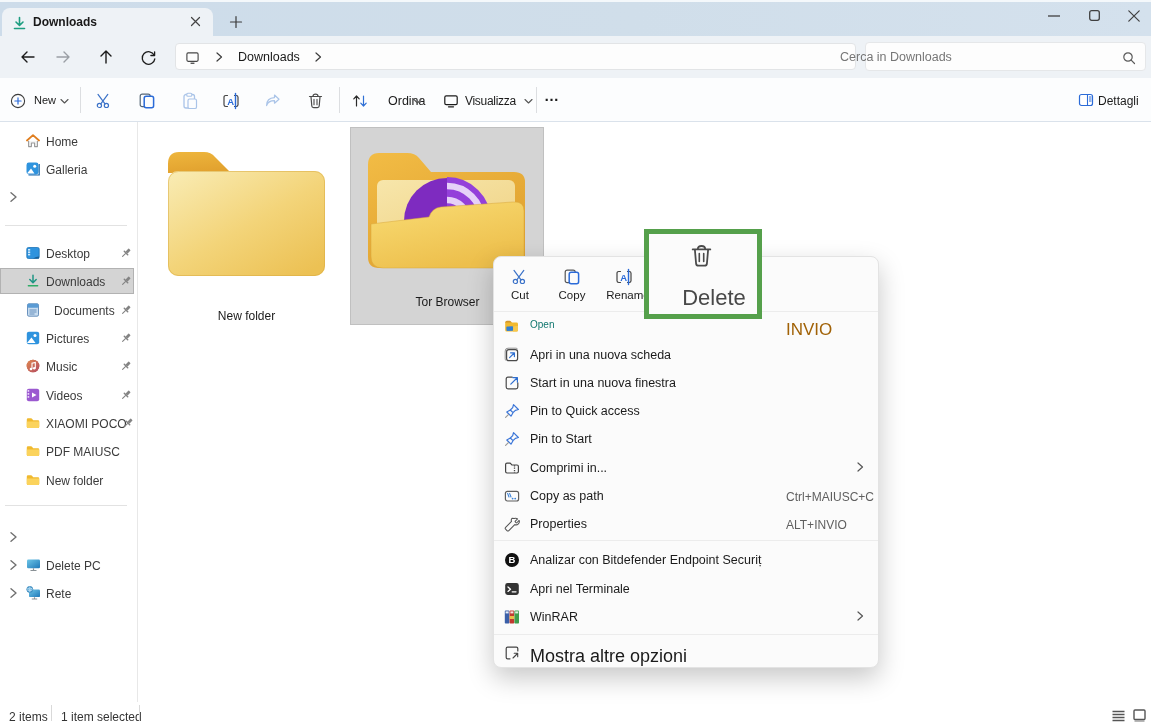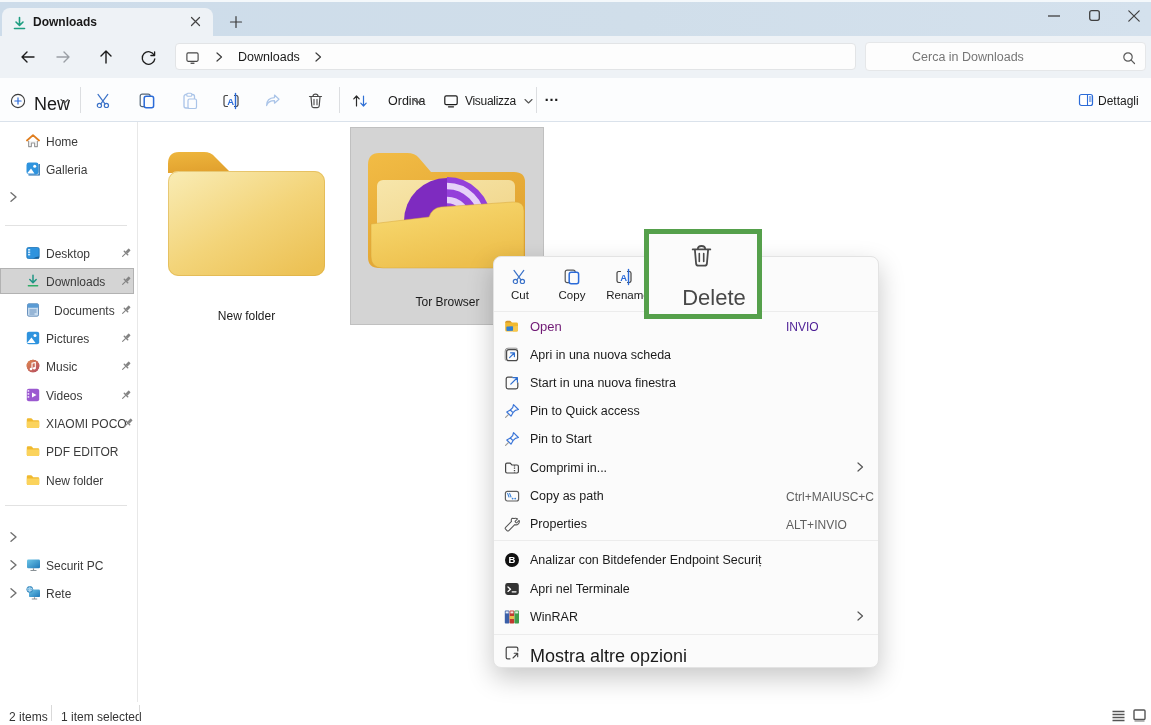--- a/index.html
+++ b/index.html
@@ -55,32 +55,32 @@
 </svg>
 <svg class="abs" style="left:213px;top:51px" width="12" height="12" viewBox="0 0 12 12">
     <path d="M4 2 L8.5 6 L4 10" stroke="#3c3c3c" stroke-width="1.2" fill="none" stroke-linecap="round" stroke-linejoin="round"></path>
   </svg>
 <div class="abs" style="left:238px;top:50px;font-size:12.5px;color:#191919">Downloads</div>
 <svg class="abs" style="left:312px;top:51px" width="12" height="12" viewBox="0 0 12 12">
     <path d="M4 2 L8.5 6 L4 10" stroke="#3c3c3c" stroke-width="1.2" fill="none" stroke-linecap="round" stroke-linejoin="round"></path>
   </svg>
 
 <div class="abs" style="left:865px;top:42px;width:281px;height:29px;background:#fdfdfd;border:1px solid #e5e7e9;border-radius:4px"></div>
-<div class="abs" style="left:912px;top:50px;font-size:12.5px;color:#767676">Cerca in Downloads</div>
+<div class="abs" style="left:840px;top:50px;font-size:12.5px;color:#767676">Cerca in Downloads</div>
 <svg class="abs" style="left:1122px;top:51px" width="14" height="14" viewBox="0 0 14 14">
     <circle cx="6" cy="6" r="4.2" fill="none" stroke="#5a5a5a" stroke-width="1.2"></circle>
     <path d="M9.2 9.2 L12.5 12.5" stroke="#5a5a5a" stroke-width="1.2" stroke-linecap="round"></path>
   </svg>
 
 <div class="abs" id="toolbar" style="left:0;top:78px;width:1151px;height:44px;background:#fcfdfe;border-bottom:1px solid #dae2eb"></div>
 <svg class="abs" style="left:10px;top:93px" width="16" height="16" viewBox="0 0 16 16">
     <circle cx="8" cy="8" r="6.6" fill="none" stroke="#3c3c3c" stroke-width="1.1"></circle>
     <path d="M8 4.9 V11.1 M4.9 8 H11.1" stroke="#2b6bd8" stroke-width="1.2" stroke-linecap="round"></path>
   </svg>
-<div class="abs" style="left:34px;top:94px;font-size:18px;color:#1b1b1b">New</div>
+<div class="abs" style="left:34px;top:94px;font-size:11px;color:#1b1b1b">New</div>
 <svg class="abs" style="left:60px;top:98px" width="9" height="7" viewBox="0 0 9 7">
     <path d="M1 1.5 L4.5 5 L8 1.5" stroke="#555" stroke-width="1.1" fill="none" stroke-linecap="round" stroke-linejoin="round"></path>
   </svg>
 <div class="abs" style="left:80px;top:87px;width:1px;height:26px;background:#dcdee1"></div>
 
 <svg class="abs" style="left:95px;top:92px" width="18" height="18" viewBox="0 0 18 18">
   <circle cx="4.4" cy="13.4" r="2.1" fill="none" stroke="#3b72c8" stroke-width="1.2"></circle>
   <circle cx="11.4" cy="13.4" r="2.1" fill="none" stroke="#3b72c8" stroke-width="1.2"></circle>
   <path d="M5.8 11.8 L12.8 2.4 M10 11.8 L3 2.4" stroke="#3b72c8" stroke-width="1.2" stroke-linecap="round"></path>
 </svg>
@@ -221,21 +221,21 @@
 <svg class="abs" style="left:26px;top:416px" width="14" height="14" viewBox="0 0 14 14">
   <path d="M0.8 3.5 Q0.8 2.3 2 2.3 H5 Q5.8 2.3 6.2 2.9 L7.2 4.2 H12 Q13.2 4.2 13.2 5.4 V10.8 Q13.2 12 12 12 H2 Q0.8 12 0.8 10.8 Z" fill="#f0b92e"></path>
   <path d="M0.8 5.6 H13.2 V10.8 Q13.2 12 12 12 H2 Q0.8 12 0.8 10.8 Z" fill="#fbd35c"></path>
 </svg>
 <div class="abs" style="left:46px;top:417px;color:#3b3b3b;width:84px;overflow:hidden;white-space:nowrap">XIAOMI POCO F</div>
 
 <svg class="abs" style="left:26px;top:444px" width="14" height="14" viewBox="0 0 14 14">
   <path d="M0.8 3.5 Q0.8 2.3 2 2.3 H5 Q5.8 2.3 6.2 2.9 L7.2 4.2 H12 Q13.2 4.2 13.2 5.4 V10.8 Q13.2 12 12 12 H2 Q0.8 12 0.8 10.8 Z" fill="#f0b92e"></path>
   <path d="M0.8 5.6 H13.2 V10.8 Q13.2 12 12 12 H2 Q0.8 12 0.8 10.8 Z" fill="#fbd35c"></path>
 </svg>
-<div class="abs" style="left:46px;top:445px;color:#3b3b3b">PDF EDITOR</div>
+<div class="abs" style="left:46px;top:445px;color:#3b3b3b">PDF MAIUSC</div>
 
 <svg class="abs" style="left:26px;top:473px" width="14" height="14" viewBox="0 0 14 14">
   <path d="M0.8 3.5 Q0.8 2.3 2 2.3 H5 Q5.8 2.3 6.2 2.9 L7.2 4.2 H12 Q13.2 4.2 13.2 5.4 V10.8 Q13.2 12 12 12 H2 Q0.8 12 0.8 10.8 Z" fill="#f0b92e"></path>
   <path d="M0.8 5.6 H13.2 V10.8 Q13.2 12 12 12 H2 Q0.8 12 0.8 10.8 Z" fill="#fbd35c"></path>
 </svg>
 <div class="abs" style="left:46px;top:474px;color:#3b3b3b">New folder</div>
 <div class="abs" style="left:5px;top:505px;width:122px;height:1px;background:#e2e2e2"></div>
 
 <svg class="abs" style="left:7px;top:531px" width="12" height="12" viewBox="0 0 12 12">
     <path d="M4 1.8 L9 6 L4 10.2" stroke="#707070" stroke-width="1.4" fill="none" stroke-linecap="round" stroke-linejoin="round"></path>
@@ -247,21 +247,21 @@
 <svg class="abs" style="left:26px;top:558px" width="15" height="14" viewBox="0 0 15 14">
   <rect x="1" y="1.5" width="13" height="8.8" rx="1.2" fill="url(#pcg)"></rect>
   <path d="M7.5 10.3 V12 M4.5 12.5 H10.5" stroke="#8a9196" stroke-width="1.2"></path>
   <defs>
       <linearGradient id="pcg" x1="0" y1="0" x2="1" y2="1">
         <stop offset="0" stop-color="#6ec6e8"></stop>
         <stop offset="1" stop-color="#1f78b8"></stop>
       </linearGradient>
     </defs>
 </svg>
-<div class="abs" style="left:46px;top:559px;color:#3b3b3b">Securit PC</div>
+<div class="abs" style="left:46px;top:559px;color:#3b3b3b">Delete PC</div>
 
 <svg class="abs" style="left:7px;top:587px" width="12" height="12" viewBox="0 0 12 12">
     <path d="M4 1.8 L9 6 L4 10.2" stroke="#707070" stroke-width="1.4" fill="none" stroke-linecap="round" stroke-linejoin="round"></path>
   </svg>
 <svg class="abs" style="left:26px;top:586px" width="15" height="14" viewBox="0 0 15 14">
   <rect x="3" y="3.5" width="11" height="7.6" rx="1.2" fill="url(#ng)"></rect>
   <path d="M8.5 11.2 V12.6 M5.8 13 H11.2" stroke="#8a9196" stroke-width="1.1"></path>
   <circle cx="3.8" cy="3.4" r="3" fill="#5aa8d8" stroke="#2d7fb5" stroke-width="0.8"></circle>
   <path d="M1.2 2.2 Q3.8 4 6.4 2.2 M3.8 0.5 V6.3 M1 3.8 Q3.8 5.6 6.6 3.8" stroke="#cfe8f7" stroke-width="0.7" fill="none"></path>
   <defs>
@@ -399,22 +399,22 @@
 </svg>
 <div class="abs" style="left:600px;top:289px;width:56px;text-align:center;font-size:11.5px;color:#1b1b1b">Rename</div>
 <div class="abs" style="left:494px;top:311px;width:384px;height:1px;background:#ececec"></div>
 
 <svg class="abs" style="left:504px;top:318px" width="16" height="16" viewBox="0 0 16 16">
   <path d="M1.2 4.6 Q1.2 2.8 3 2.8 H5.6 Q6.5 2.8 7 3.5 L8 4.9 H1.2 Z" fill="#d1952c"></path>
   <path d="M1.2 4.6 H12.6 Q14 4.6 14 6 V12 Q14 13.5 12.6 13.5 H2.6 Q1.2 13.5 1.2 12 Z" fill="#f2b92f"></path>
   <rect x="2.4" y="8.4" width="6.8" height="4.4" rx="1" fill="#2f7fd6" transform="rotate(-3 5.8 10.6)"></rect>
   <path d="M9.2 8.6 Q11 7.6 14 8 V12 Q14 13.5 12.6 13.5 H9 Z" fill="#f6c84e"></path>
 </svg>
-<div class="abs" style="left:530px;top:319px;font-size:13px;color:#701a75">Open</div>
-<div class="abs" style="left:786px;top:320px;font-size:12px;color:#4c1d95">INVIO</div>
+<div class="abs" style="left:530px;top:319px;font-size:10px;color:#0f766e">Open</div>
+<div class="abs" style="left:786px;top:320px;font-size:17px;color:#a16207">INVIO</div>
 <svg class="abs" style="left:504px;top:347px" width="16" height="16" viewBox="0 0 16 16">
   <rect x="2.6" y="2.6" width="11" height="11" rx="2.2" fill="none" stroke="#4a4a4a" stroke-width="1.2"></rect>
   <path d="M2 13.6 Q1.2 12.8 1.2 11.6 V4 Q1.2 1.2 4 1.2 H11.6 Q12.8 1.2 13.6 2" fill="none" stroke="#4a4a4a" stroke-width="1" opacity="0.6"></path>
   <path d="M5.6 10.6 L10.2 6 M6.6 5.8 H10.4 V9.6" fill="none" stroke="#2f6fd0" stroke-width="1.2" stroke-linecap="round" stroke-linejoin="round"></path>
 </svg>
 <div class="abs" style="left:530px;top:348px;font-size:12.5px;color:#1b1b1b">Apri in una nuova scheda</div>
 <svg class="abs" style="left:504px;top:375px" width="16" height="16" viewBox="0 0 16 16">
   <path d="M8.2 2.2 H4 Q2.2 2.2 2.2 4 V12 Q2.2 13.8 4 13.8 H12 Q13.8 13.8 13.8 12 V7.8" fill="none" stroke="#4a4a4a" stroke-width="1.2" stroke-linecap="round"></path>
   <path d="M6.8 9.2 L13 3 M8.8 2.6 H13.4 V7.2" fill="none" stroke="#2f6fd0" stroke-width="1.2" stroke-linecap="round" stroke-linejoin="round"></path>
 </svg>

